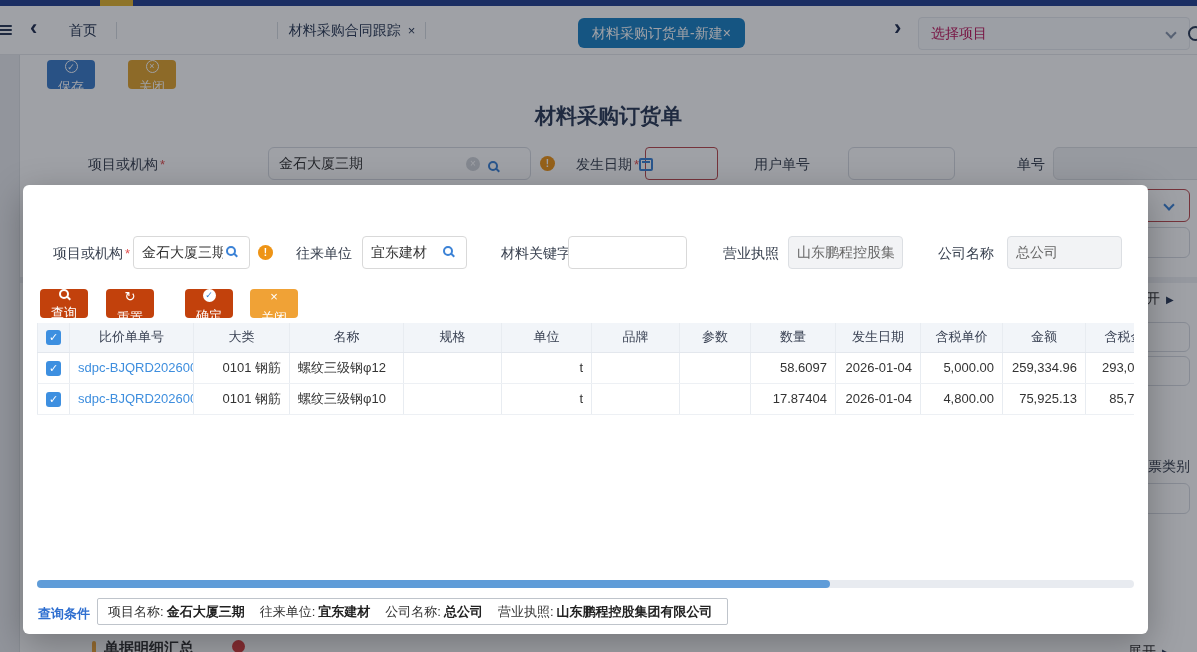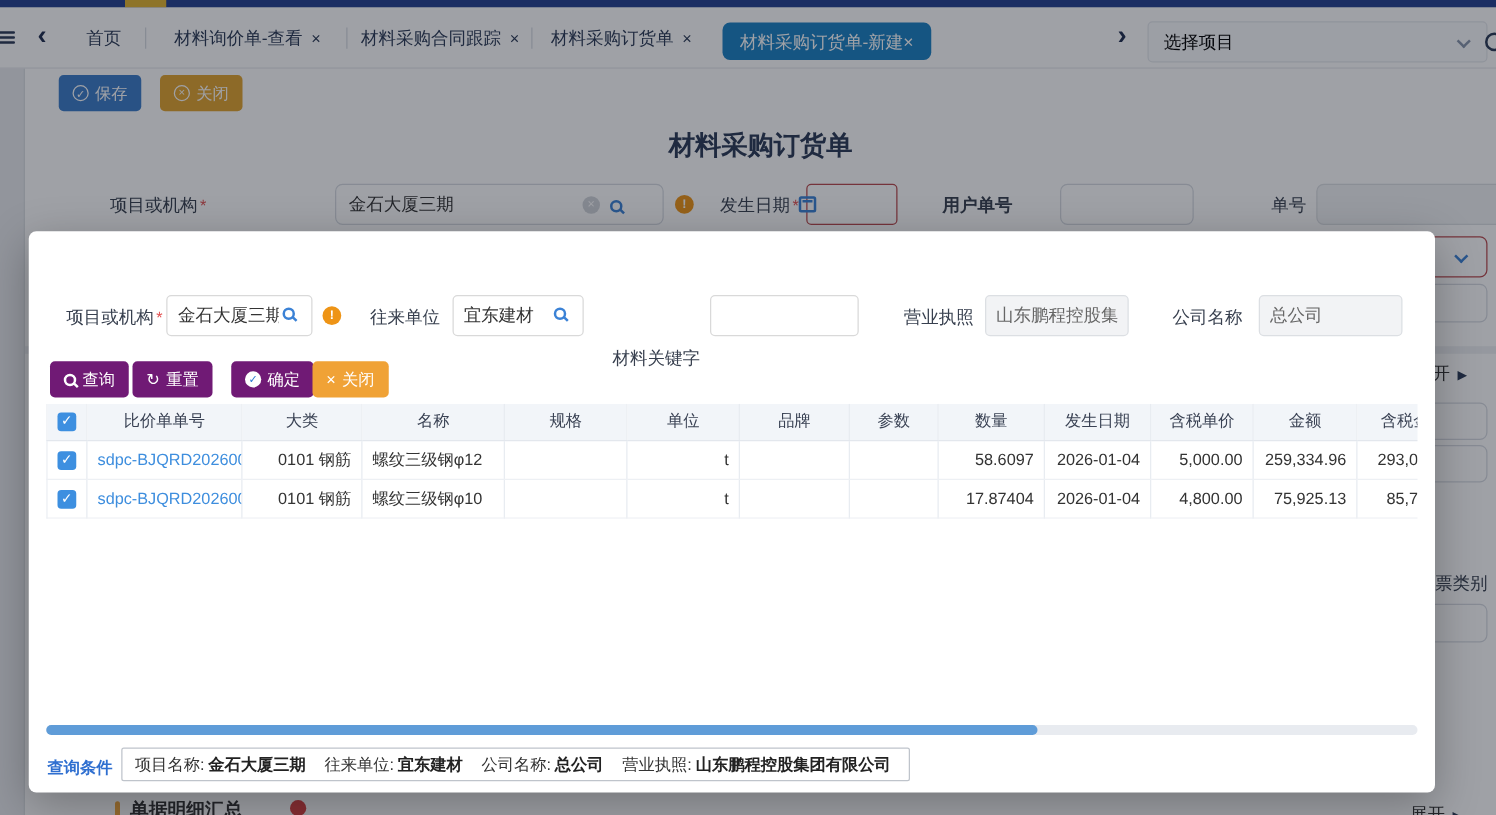--- a/index.html
+++ b/index.html
@@ -14,33 +14,33 @@
   
   #tabbar { left:0; top:6px; width:1197px; height:49px; background:#fff; border-bottom:1px solid #e6e8ec; z-index:1; }
   .menu-ic { position:absolute; left:-2px; top:17px; width:14px; height:14px; }
   .menu-ic i { display:block; height:2px; background:#2b3a55; margin:2px 0; border-radius:1px; }
   .chev { position:absolute; top:9px; font-size:22px; font-weight:bold; color:#1f2c4e; cursor:pointer; }
   .tab { position:absolute; top:0; height:48px; line-height:48px; font-size:14px; color:#2b3a55; text-align:center; cursor:pointer; white-space:nowrap; }
   .tab .x { margin-left:7px; font-size:13px; }
   .tabsep { position:absolute; top:16px; width:1px; height:17px; background:#d8dce2; }
   .tab-active { position:absolute; top:12px; height:30px; line-height:30px; background:#1a80c4; color:#fff; border-radius:6px; padding:0 14px; font-size:14px; cursor:pointer; white-space:nowrap; }
   #proj-select { position:absolute; left:918px; top:11px; width:272px; height:33px; border:1px solid #e6e9ee; border-radius:4px; background:#fbfcfd; cursor:pointer; }
-  #proj-select .ph { position:absolute; left:12px; top:7px; font-size:14px; color:#000000; }
+  #proj-select .ph { position:absolute; left:12px; top:7px; font-size:14px; color:#be185d; }
   .chev-down { position:absolute; width:8px; height:8px; border-right:2px solid #8795ab; border-bottom:2px solid #8795ab; transform:rotate(45deg); }
   #tab-circle { position:absolute; left:1188px; top:20px; width:15px; height:15px; border:2px solid #2b3a55; border-radius:50%; }
 
   
   #rail { left:0; top:55px; width:20px; height:597px; background:#e9ebee; border-right:1px solid #dcdfe3; z-index:1; }
   #card1 { left:20px; top:55px; width:1177px; height:222px; background:#fff; z-index:1; }
   #card2 { left:20px; top:283px; width:1177px; height:369px; background:#fff; z-index:1; }
 
-  .btn { display:inline-flex; align-items:center; gap:5px; height:29px; padding:0 11px; border:none; border-radius:4px; color:#fff; font-size:13px; cursor:pointer; font-family:inherit; }
+  .btn { display:inline-flex; align-items:center; gap:5px; height:29px; padding:0 11px; border:none; border-radius:4px; color:#fff; font-size:13px; cursor:pointer; font-family:inherit;flex-direction:column; }
   .btn-blue { background:#3b7cc9; }
   .btn-orange { background:#e2a42e; }
-  .btn-mblue { background:#701a75; }
+  .btn-mblue { background:#c2410c; }
   .btn-morange { background:#f0a236; }
 
   #page-title { left:20px; top:102px; width:1177px; text-align:center; font-size:21px; font-weight:bold; color:#2b3a55; z-index:1; }
 
   .lbl { position:absolute; font-size:14px; color:#38404f; white-space:nowrap; }
   .req::after { content:"*"; color:#e25050; margin-left:2px; font-size:13px; }
   .inp { position:absolute; border:1px solid #d7dbe2; border-radius:6px; background:#fff; font-size:14px; color:#333; padding:0 10px; font-family:inherit; outline:none; }
   .inp:disabled, .inp.dis { background:#f2f3f5; color:#5d6470; border-color:#dcdfe3; }
 
   .ic-search { display:inline-block; width:10px; height:10px; border:2px solid currentColor; border-radius:50%; position:relative; flex:none; }
@@ -117,31 +117,25 @@
 
 <div id="tabbar" class="abs">
   <span class="menu-ic">
       <i></i>
       <i></i>
       <i></i>
     </span>
   <span class="chev" style="left:30px;">‹</span>
   <span class="tab" style="left:55px;width:56px;">首页</span>
   <span class="tabsep" style="left:116px;"></span>
-  <div class="tab" style="left:124px;width:148px;">
-    <span>材料询价单-查看</span><span class="x">×</span>
-  </div>
   <span class="tabsep" style="left:277px;"></span>
   <div class="tab" style="left:284px;width:136px;">
     <span>材料采购合同跟踪</span><span class="x">×</span>
   </div>
   <span class="tabsep" style="left:425px;"></span>
-  <div class="tab" style="left:432px;width:130px;">
-    <span>材料采购订货单</span><span class="x">×</span>
-  </div>
   <div class="tab-active" style="left:578px;">
     <span>材料采购订货单-新建</span><span class="x">×</span>
   </div>
   <span class="chev" style="left:894px;">›</span>
   <div id="proj-select">
     <span class="ph">选择项目</span>
     <span class="chev-down" style="right:14px;top:11px;"></span>
   </div>
   <span id="tab-circle"></span>
 </div>
@@ -166,21 +160,21 @@
 
 <div class="lbl req" style="left:88px;top:156px;z-index:1;">项目或机构</div>
 <input class="inp abs" style="left: 268px; top: 147px; width: 263px; height: 33px; z-index: 1; padding-right: 52px;" value="金石大厦三期">
 <span class="ic-clear abs" style="left:466px;top:157px;z-index:1;"></span>
 <span class="ic-search abs" style="left:488px;top:157px;color:#3b82d6;z-index:1;"></span>
 <span class="ic-info abs" style="left:540px;top:156px;z-index:1;"></span>
 <div class="lbl req" style="left:576px;top:156px;z-index:1;">发生日期</div>
 <div class="abs" style="left:645px;top:147px;width:73px;height:33px;border:1px solid #b9494d;border-radius:4px;background:#fff;z-index:1;">
   <span class="ic-cal abs" style="right:7px;top:9px;"></span>
 </div>
-<div class="lbl" style="left:754px;top:156px;z-index:1;font-weight:bold;">用户单号</div>
+<div class="lbl" style="left:754px;top:156px;z-index:1;">用户单号</div>
 <input class="inp abs" style="left: 848px; top: 147px; width: 107px; height: 33px; z-index: 1;">
 <div class="lbl" style="left:1017px;top:156px;z-index:1;">单号</div>
 <input class="inp dis abs" style="left: 1053px; top: 147px; width: 150px; height: 33px; z-index: 1;" disabled="">
 
 
 <div id="bg-red-select" class="bg-frag">
   <span class="chev-down" style="right:16px;top:11px;border-color:#3b82d6;"></span>
 </div>
 <div class="bg-frag frag-inp" style="left:1040px;top:227px;width:150px;height:31px;"></div>
 <div id="expand-top" class="bg-frag" style="left:1132px;top:290px;">
@@ -206,21 +200,21 @@
 
   <div class="lbl req" style="left:30px;top:60px;">项目或机构</div>
   <input class="m-inp" style="left: 110px; top: 51px; width: 117px; padding-right: 26px;" value="金石大厦三期">
   <span class="ic-search m-search" style="left:203px;top:61px;"></span>
   <span class="ic-info" style="position:absolute;left:235px;top:60px;"></span>
 
   <div class="lbl" style="left:273px;top:60px;">往来单位</div>
   <input class="m-inp" style="left: 339px; top: 51px; width: 105px; padding-right: 26px;" value="宜东建材">
   <span class="ic-search m-search" style="left:420px;top:61px;"></span>
 
-  <div class="lbl" style="left:467px;top:60px;margin-top:33px;">材料关键字</div>
+  <div class="lbl" style="left:478px;top:60px;">材料关键字</div>
   <input class="m-inp" style="left: 545px; top: 51px; width: 119px;" value="">
 
   <div class="lbl" style="left:700px;top:60px;">营业执照</div>
   <input class="m-inp dis" style="left: 765px; top: 51px; width: 115px;" disabled="" value="山东鹏程控股集团有限公司">
 
   <div class="lbl" style="left:915px;top:60px;">公司名称</div>
   <input class="m-inp dis" style="left: 984px; top: 51px; width: 115px;" disabled="" value="总公司">
 
   <button class="btn btn-mblue abs" style="left:17px;top:104px;">
     <span class="ic-search"></span>

